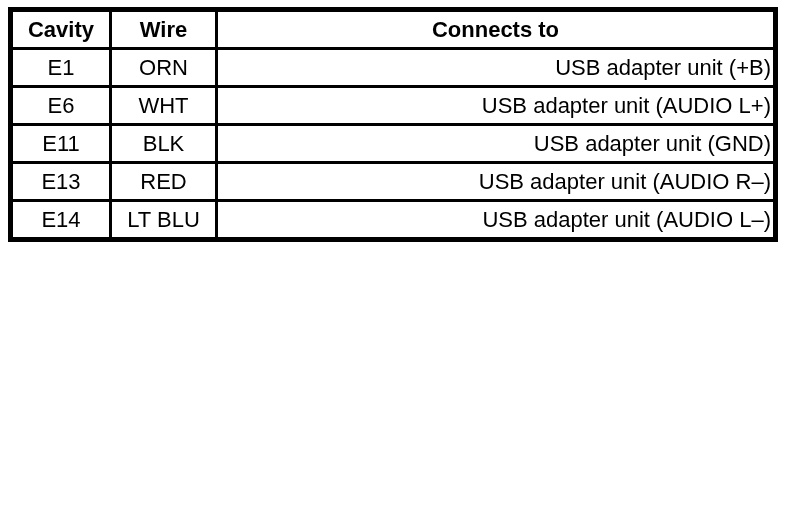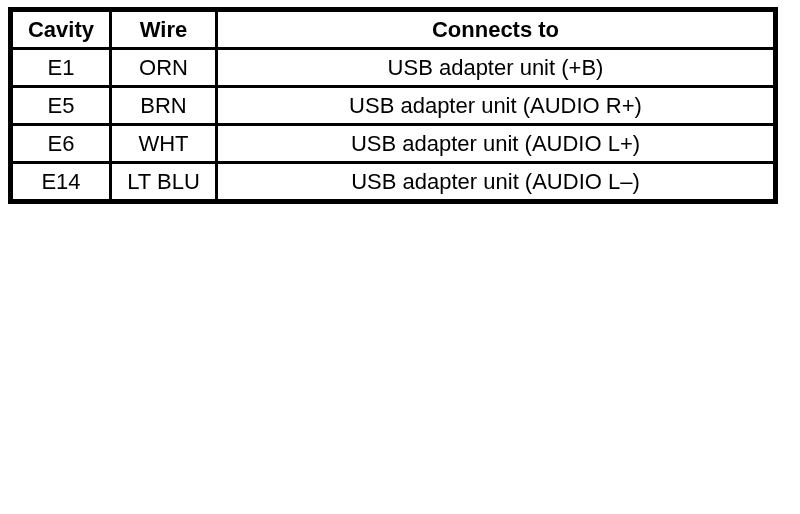--- a/index.html
+++ b/index.html
@@ -42,21 +42,21 @@
   table.wiring th {
     font-weight: bold;
     text-align: center;
     height: 28px;
   }
   td.cavity, td.wire {
     text-align: center;
     white-space: nowrap;
   }
   td.connect {
-    text-align: center;
+    text-align: right;
     padding-left: 4px;
     white-space: pre-wrap;
     word-wrap: break-word;
   }
   tr.row-single { height: 36px; margin-top: 8px; }
   tr.row-double { height: 66px; }
 </style>
 </head>
 <body>
 
@@ -74,28 +74,33 @@
         <th>Connects to</th>
       </tr>
     </thead>
     <tbody>
       <tr class="row-single">
         <td class="cavity">E1</td>
         <td class="wire">ORN</td>
         <td class="connect">USB adapter unit (+B)</td>
       </tr>
       <tr class="row-single">
-        <td class="cavity">E5</td>
-        <td class="wire">BRN</td>
-        <td class="connect">USB adapter unit (AUDIO R+)</td>
-      </tr>
-      <tr class="row-single">
         <td class="cavity">E6</td>
         <td class="wire">WHT</td>
         <td class="connect">USB adapter unit (AUDIO L+)</td>
+      </tr>
+      <tr class="row-single">
+        <td class="cavity">E11</td>
+        <td class="wire">BLK</td>
+        <td class="connect">USB adapter unit (GND)</td>
+      </tr>
+      <tr class="row-single">
+        <td class="cavity">E13</td>
+        <td class="wire">RED</td>
+        <td class="connect">USB adapter unit (AUDIO R–)</td>
       </tr>
       <tr class="row-single">
         <td class="cavity">E14</td>
         <td class="wire">LT BLU</td>
         <td class="connect">USB adapter unit (AUDIO L–)</td>
       </tr>
     </tbody>
   </table>
 </div>
 

